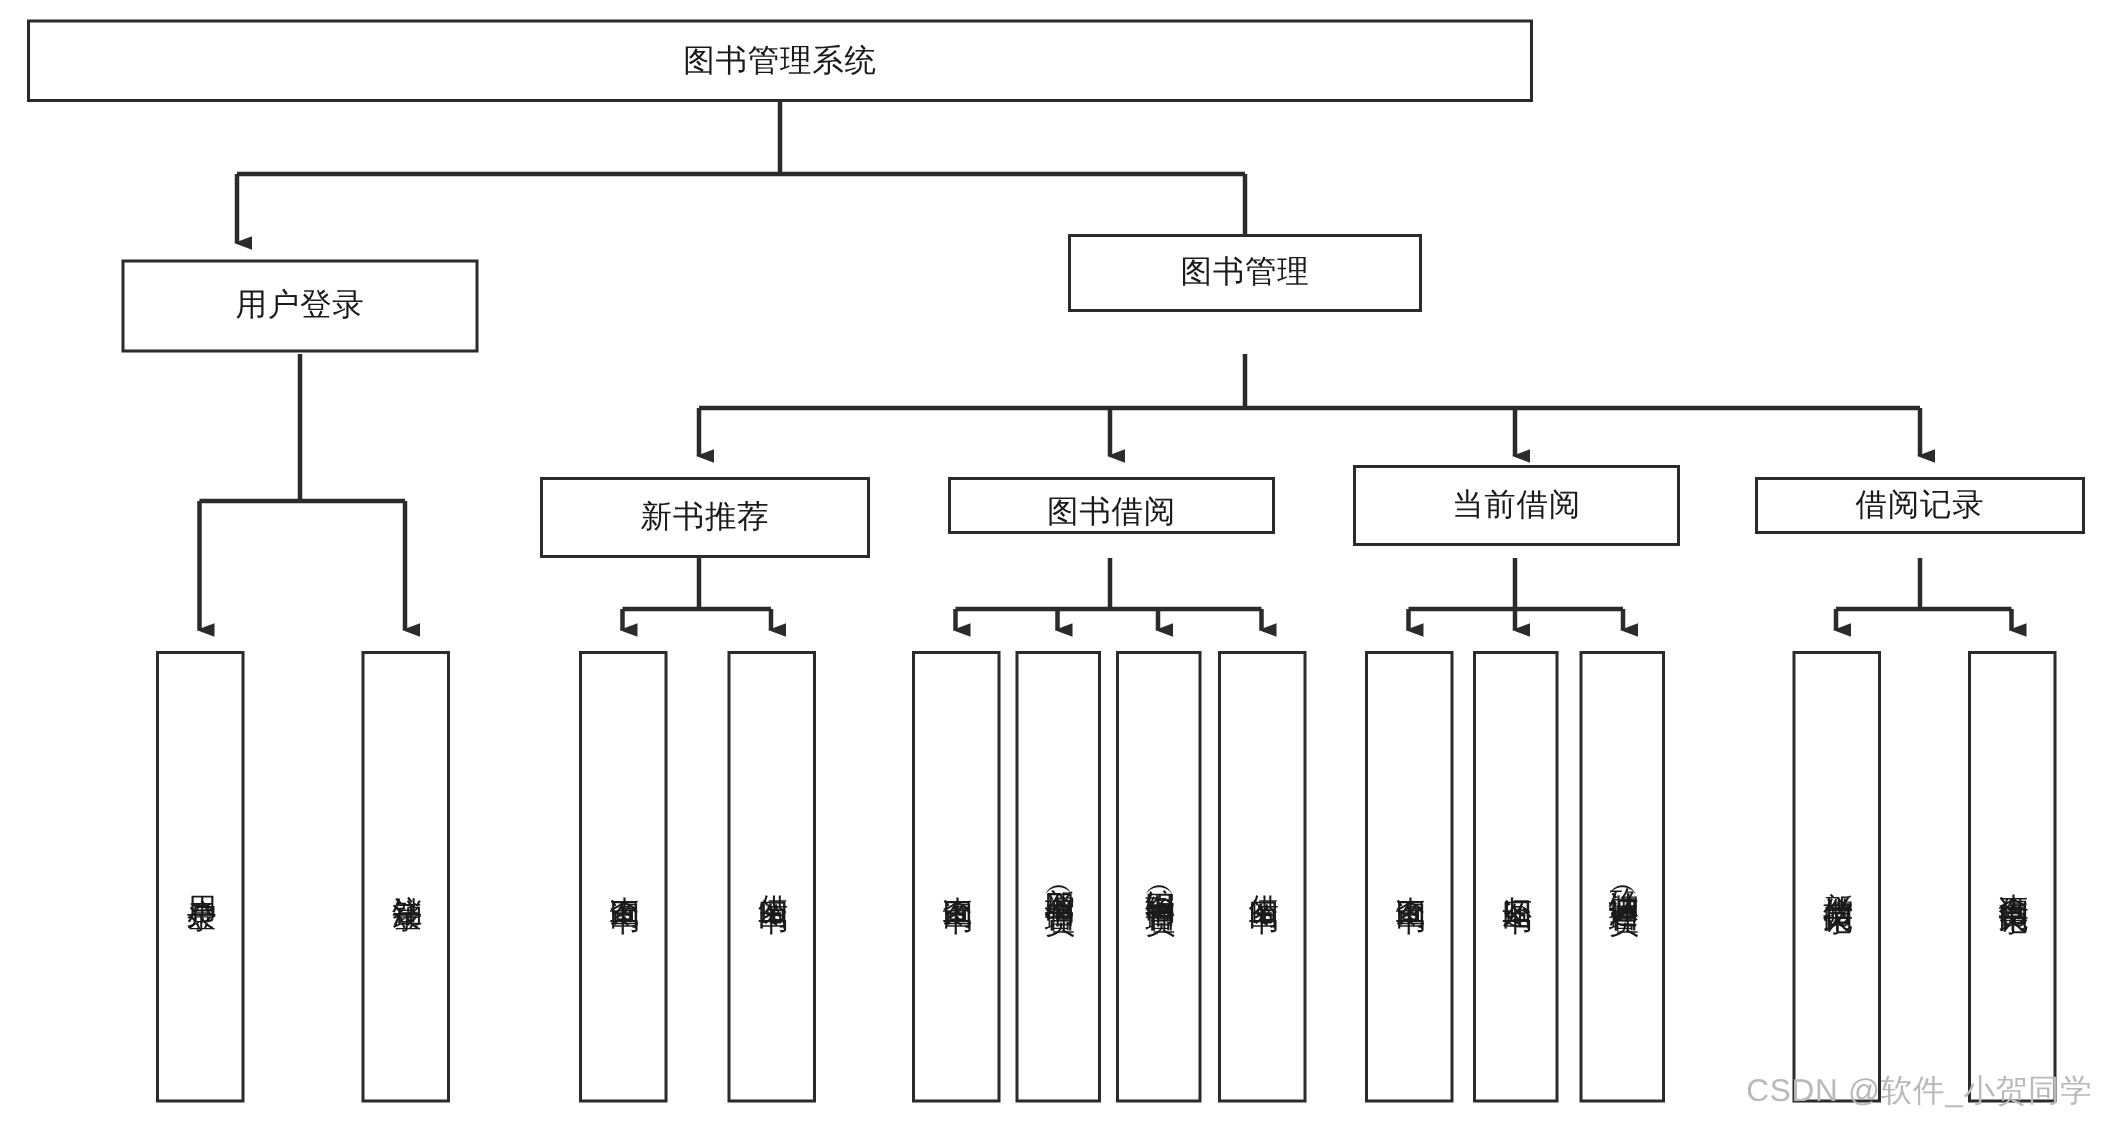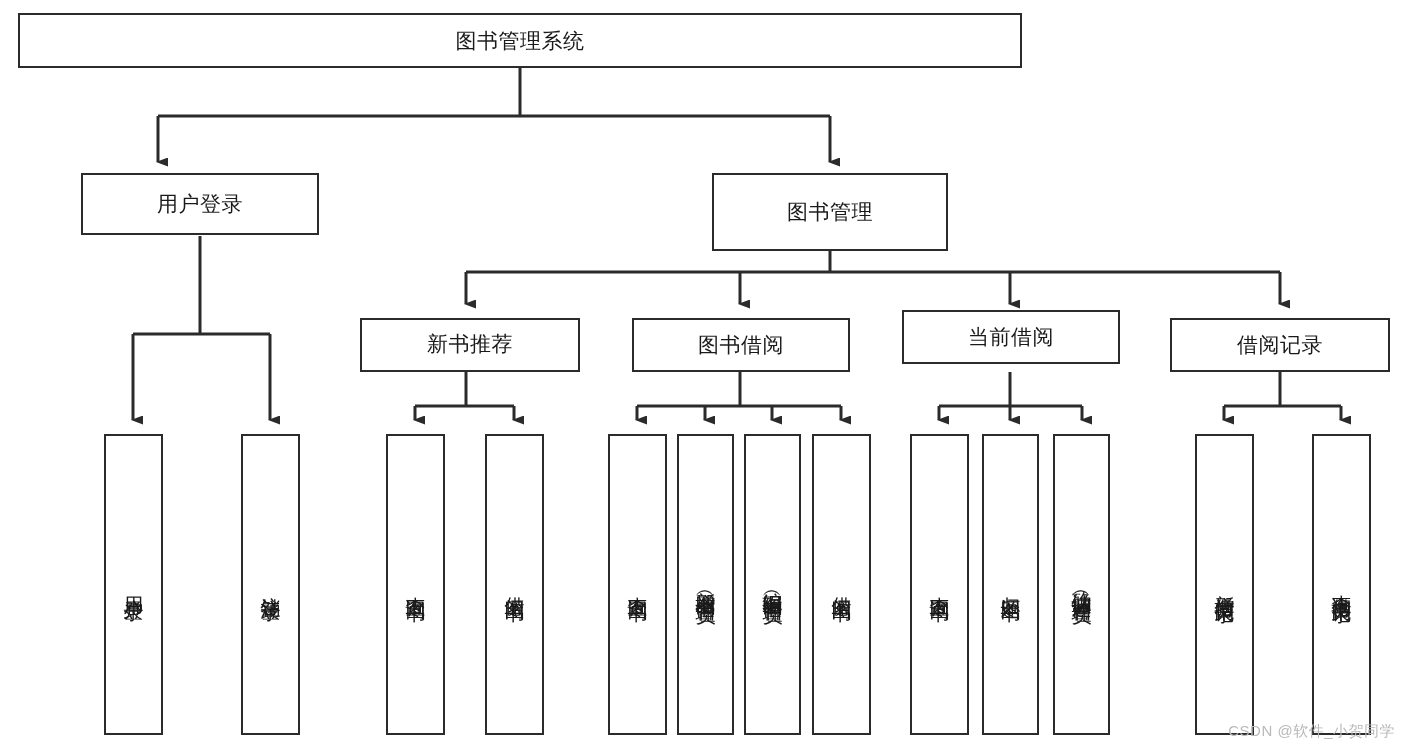--- a/index.html
+++ b/index.html
@@ -51,21 +51,21 @@
     font-size: 20px;
     line-height: 1.25;
     letter-spacing: 2px;
     white-space: nowrap;
     max-height: 285px;
   }
   .watermark {
     position: absolute;
     right: 10px;
     bottom: 6px;
-    font-size: 15px;
+    font-size: 21px;
     color: #b9b9b9;
     white-space: nowrap;
     letter-spacing: 0.5px;
   }
 </style>
 </head>
 <body>
 
 <div id="stage">
 
@@ -120,37 +120,37 @@
   </svg>
 
   <div class="node horizontal" style="left:18px; top:13px; width:1004px; height:55px;">
     <span class="label">图书管理系统</span>
   </div>
 
   <div class="node horizontal" style="left:81px; top:173px; width:238px; height:62px;">
     <span class="label">用户登录</span>
   </div>
 
-  <div class="node horizontal" style="left:712px; top:173px; width:236px; height:78px;text-align:center;">
+  <div class="node horizontal" style="left:712px; top:156px; width:236px; height:52px;text-align:center;">
     <span class="label">图书管理</span>
   </div>
 
   <div class="node horizontal" style="left:360px; top:318px; width:220px; height:54px;font-family:Liberation Serif, serif;">
     <span class="label">新书推荐</span>
   </div>
 
-  <div class="node horizontal" style="left:632px; top:318px; width:218px; height:54px;">
+  <div class="node horizontal" style="left:632px; top:318px; width:218px; height:38px;align-items:flex-end;">
     <span class="label">图书借阅</span>
   </div>
 
   <div class="node horizontal" style="left:902px; top:310px; width:218px; height:54px;">
     <span class="label">当前借阅</span>
   </div>
 
-  <div class="node horizontal" style="left:1170px; top:318px; width:220px; height:54px;">
+  <div class="node horizontal" style="left:1170px; top:318px; width:220px; height:38px;">
     <span class="label">借阅记录</span>
   </div>
 
   <div class="node vertical" style="left:104px; top:434px; width:59px; height:301px;">
     <span class="label">用户登录</span>
   </div>
 
   <div class="node vertical" style="left:241px; top:434px; width:59px; height:301px;">
     <span class="label">注销登录</span>
   </div>

